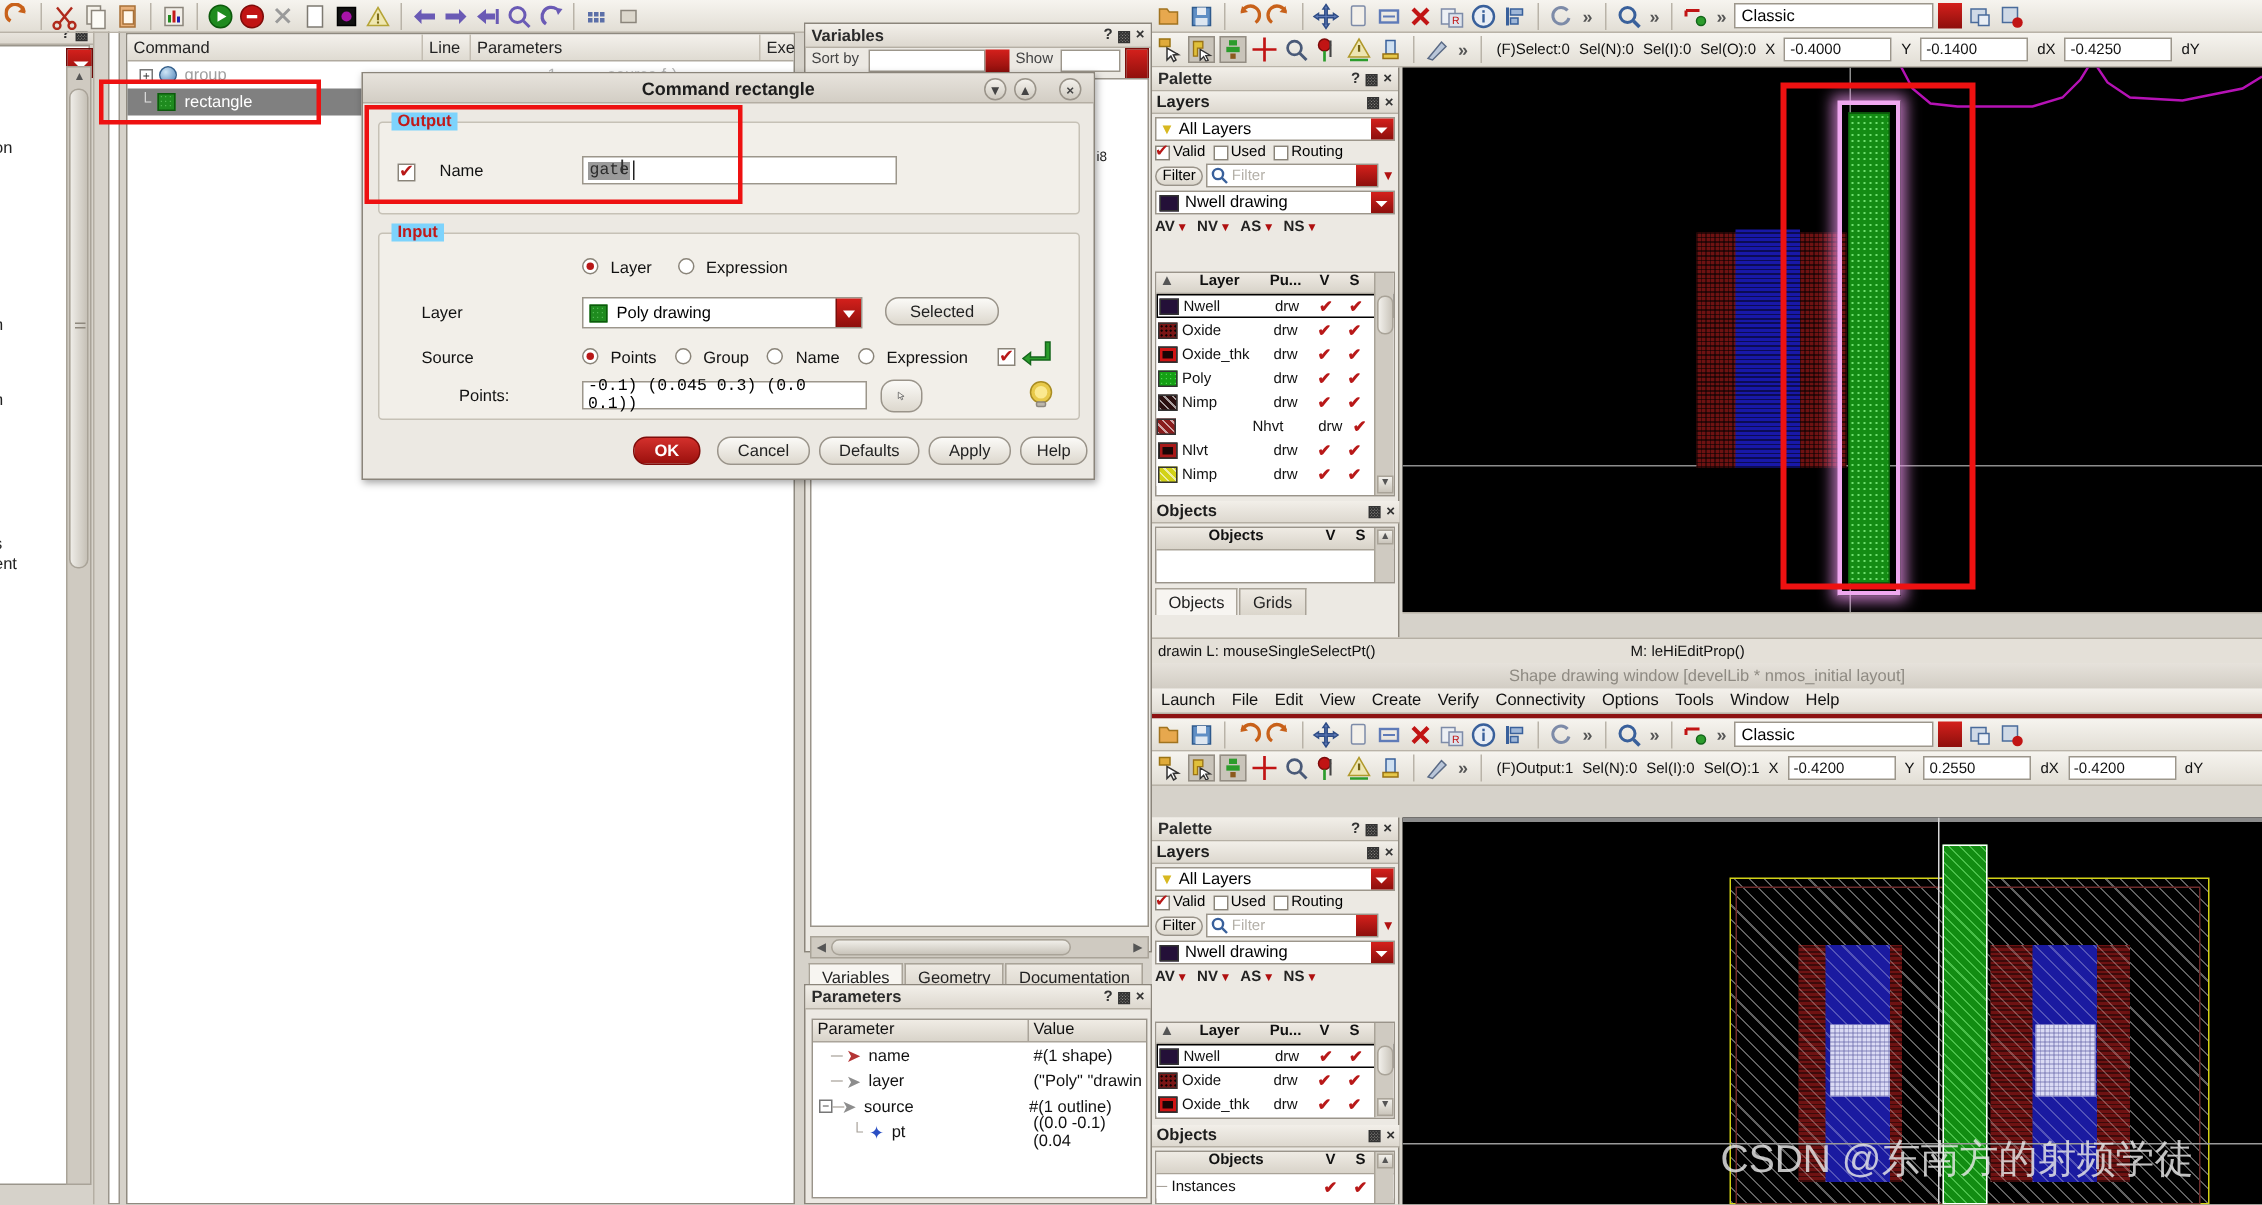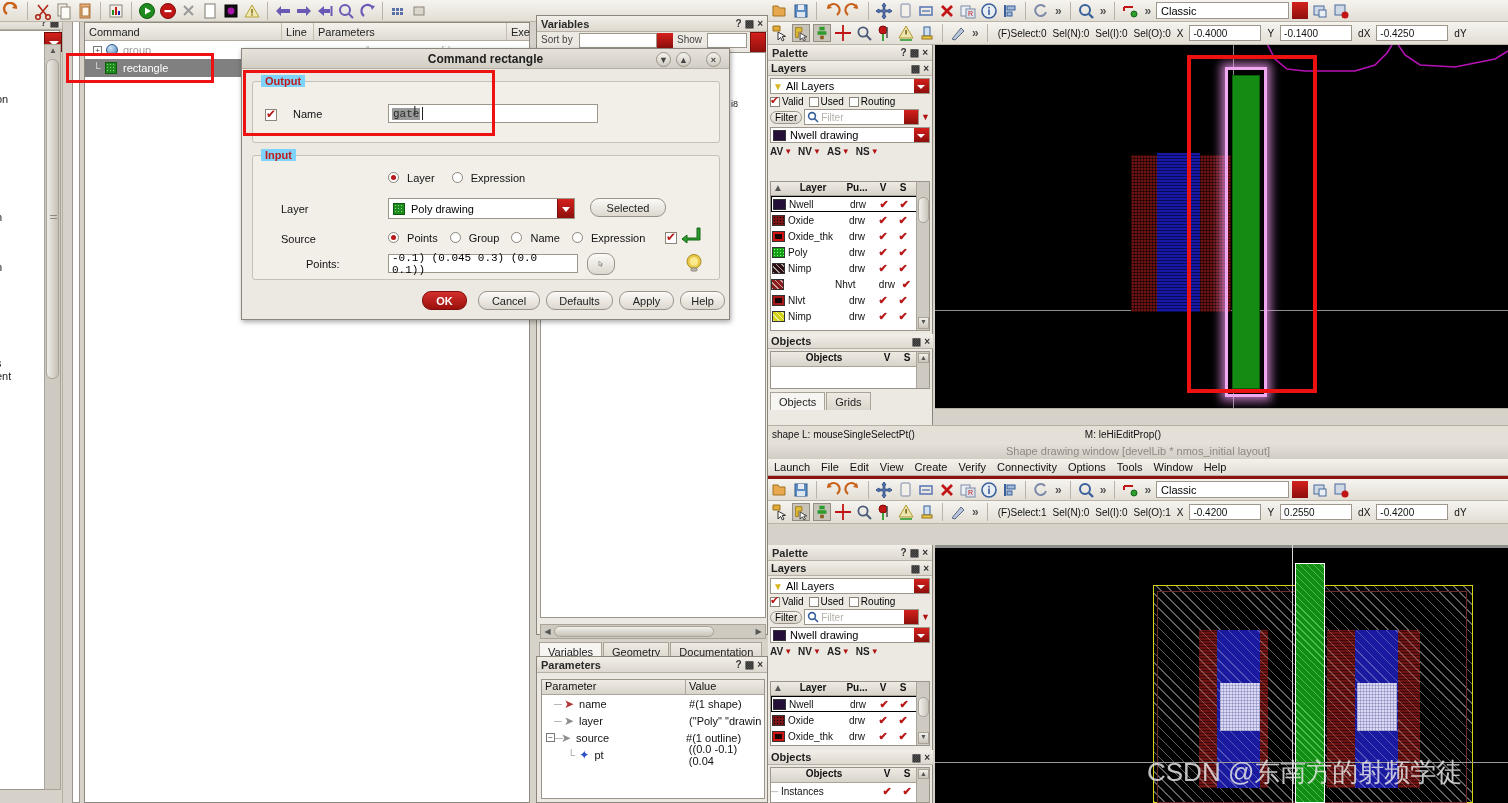--- a/index.html
+++ b/index.html
@@ -790,21 +790,21 @@
       <div style="position:absolute;left:297px;top:30px;width:28px;height:314px;background:#148c14;border:1px solid #0b5c0b;
            background-image:radial-gradient(#6fe06f 22%, transparent 23%); background-size:4px 4px;"></div>
 
       <div style="position:absolute;left:252px;top:10px;width:130px;height:338px;border:4px solid #ee1111;"></div>
     </div>
     <div style="position:absolute;left:167px;top:408px;width:573px;height:17px;background:#d6d2ca;border-top:1px solid #b5afa4;"></div>
 
   </div>
 
   <div class="abs" style="left:768px;top:425px;width:740px;height:17px;background:#e4e0d8;border-top:1px solid #b5afa4;display:flex;align-items:center;font-size:10px;color:#111;">
-    <span style="margin-left:4px;">shape L: mouseSingleSelectPt()</span>
+    <span style="margin-left:4px;">drawin L: mouseSingleSelectPt()</span>
     <span style="margin-left:170px;">M: leHiEditProp()</span>
   </div>
 
   <div class="cadwin" style="top:442px;height:361px;">
     <div class="titlebar2">
       <span>Shape drawing window [develLib * nmos_initial layout]</span>
     </div>
     <div class="menubar">
       <span>Launch</span>
       <span>File</span>
@@ -933,21 +933,21 @@
             <rect x="6" y="3" width="6" height="9" fill="#cfe0f1" stroke="#39609b"></rect>
             <rect x="4" y="12" width="10" height="3" fill="#e6c84a" stroke="#9a7314"></rect>
           </svg></span>
       <span class="sep"></span>
       <span class="ico"><svg width="18" height="18" viewBox="0 0 18 18">
             <path d="M3 15 L12 4 L15 7 L6 16 z" fill="#b9c6d9" stroke="#5a6a85"></path>
           </svg></span>
       <span class="chev">»</span>
       <span class="sep"></span>
       <div class="statusline">
-        <span>(F)Select:1</span>
+        <span>(F)Output:1</span>
         <span>Sel(N):0</span>
         <span>Sel(I):0</span>
         <span>Sel(O):1</span>
         <span>X</span>
         <div class="coordin">
             <span>-0.4200</span>
           </div>
         <span>Y</span>
         <div class="coordin">
             <span>0.2550</span>

